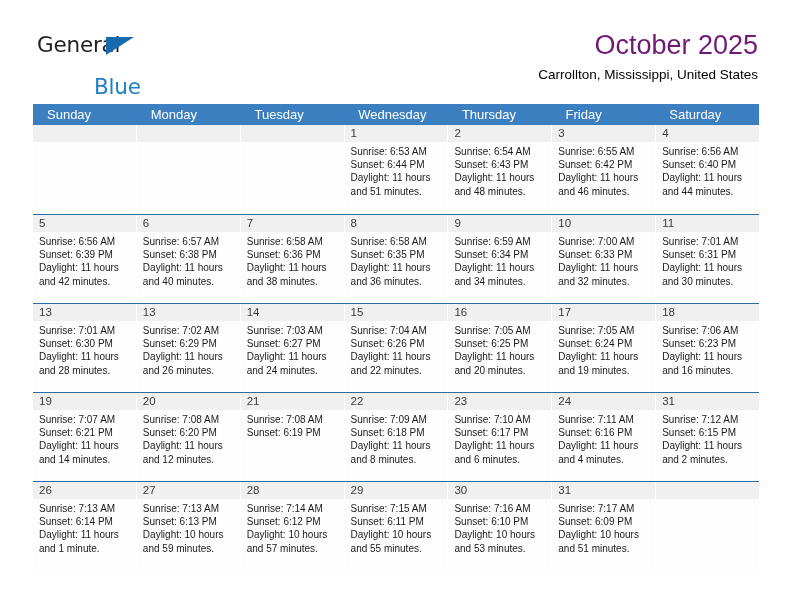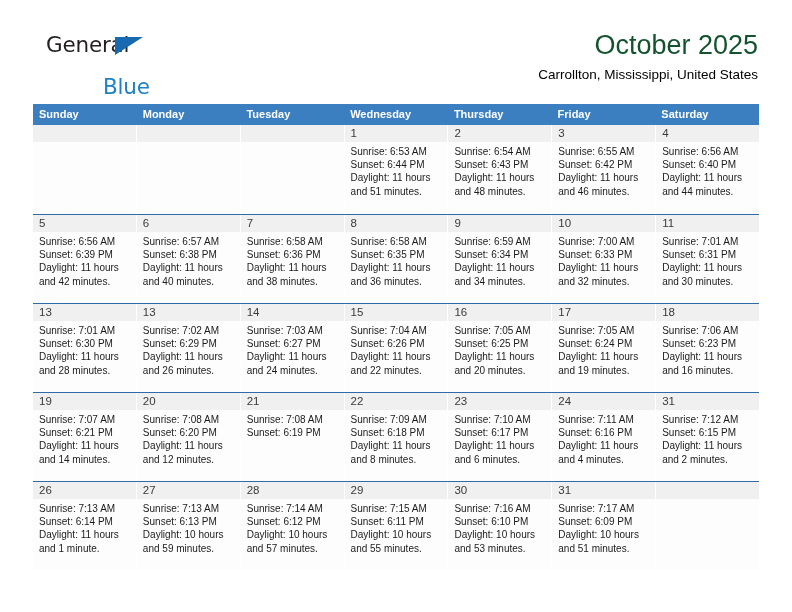--- a/index.html
+++ b/index.html
@@ -24,21 +24,21 @@
   
   .header {
     position: absolute;
     left: 34px;
     top: 28px;
     right: 34px;
     height: 70px;
   }
   .brand {
     position: absolute;
-    left: 9px;
+    left: 0;
     top: 4px;
     width: 180px;
     height: 56px;
   }
   .brand-general {
     position: absolute;
     left: 3px;
     top: 0px;
     font-size: 21.5px;
     letter-spacing: -0.2px;
@@ -67,21 +67,21 @@
     margin-top: 20px;
   }
   .title-block {
     position: absolute;
     right: 0;
     top: 0;
     text-align: right;
   }
   .cal-title {
     font-size: 27px;
-    color: #14532d;
+    color: #701a75;
     line-height: 34px;
     white-space: nowrap;
   }
   .cal-subtitle {
     font-size: 13.5px;
     color: #000000;
     line-height: 20px;
     margin-top: 3px;
     white-space: nowrap;
     margin-left: 37px;
@@ -95,27 +95,26 @@
     width: 726px;
   }
   .weekdays {
     display: flex;
     background: #3c7fc1;
     height: 21px;
   }
   .weekday {
     flex: 1 1 0;
     color: #ffffff;
-    font-size: 11px;
+    font-size: 13px;
     line-height: 21px;
-    padding-left: 6px;
+    padding-left: 14px;
     box-sizing: border-box;
     white-space: nowrap;
     overflow: hidden;
-    font-weight: bold;
   }
   .week {
     display: flex;
     border-top: 1.6px solid #2e6ca8;
     height: 89px;
     box-sizing: border-box;
   }
   .week:first-of-type { border-top: none; }
   .day {
     flex: 1 1 0;

